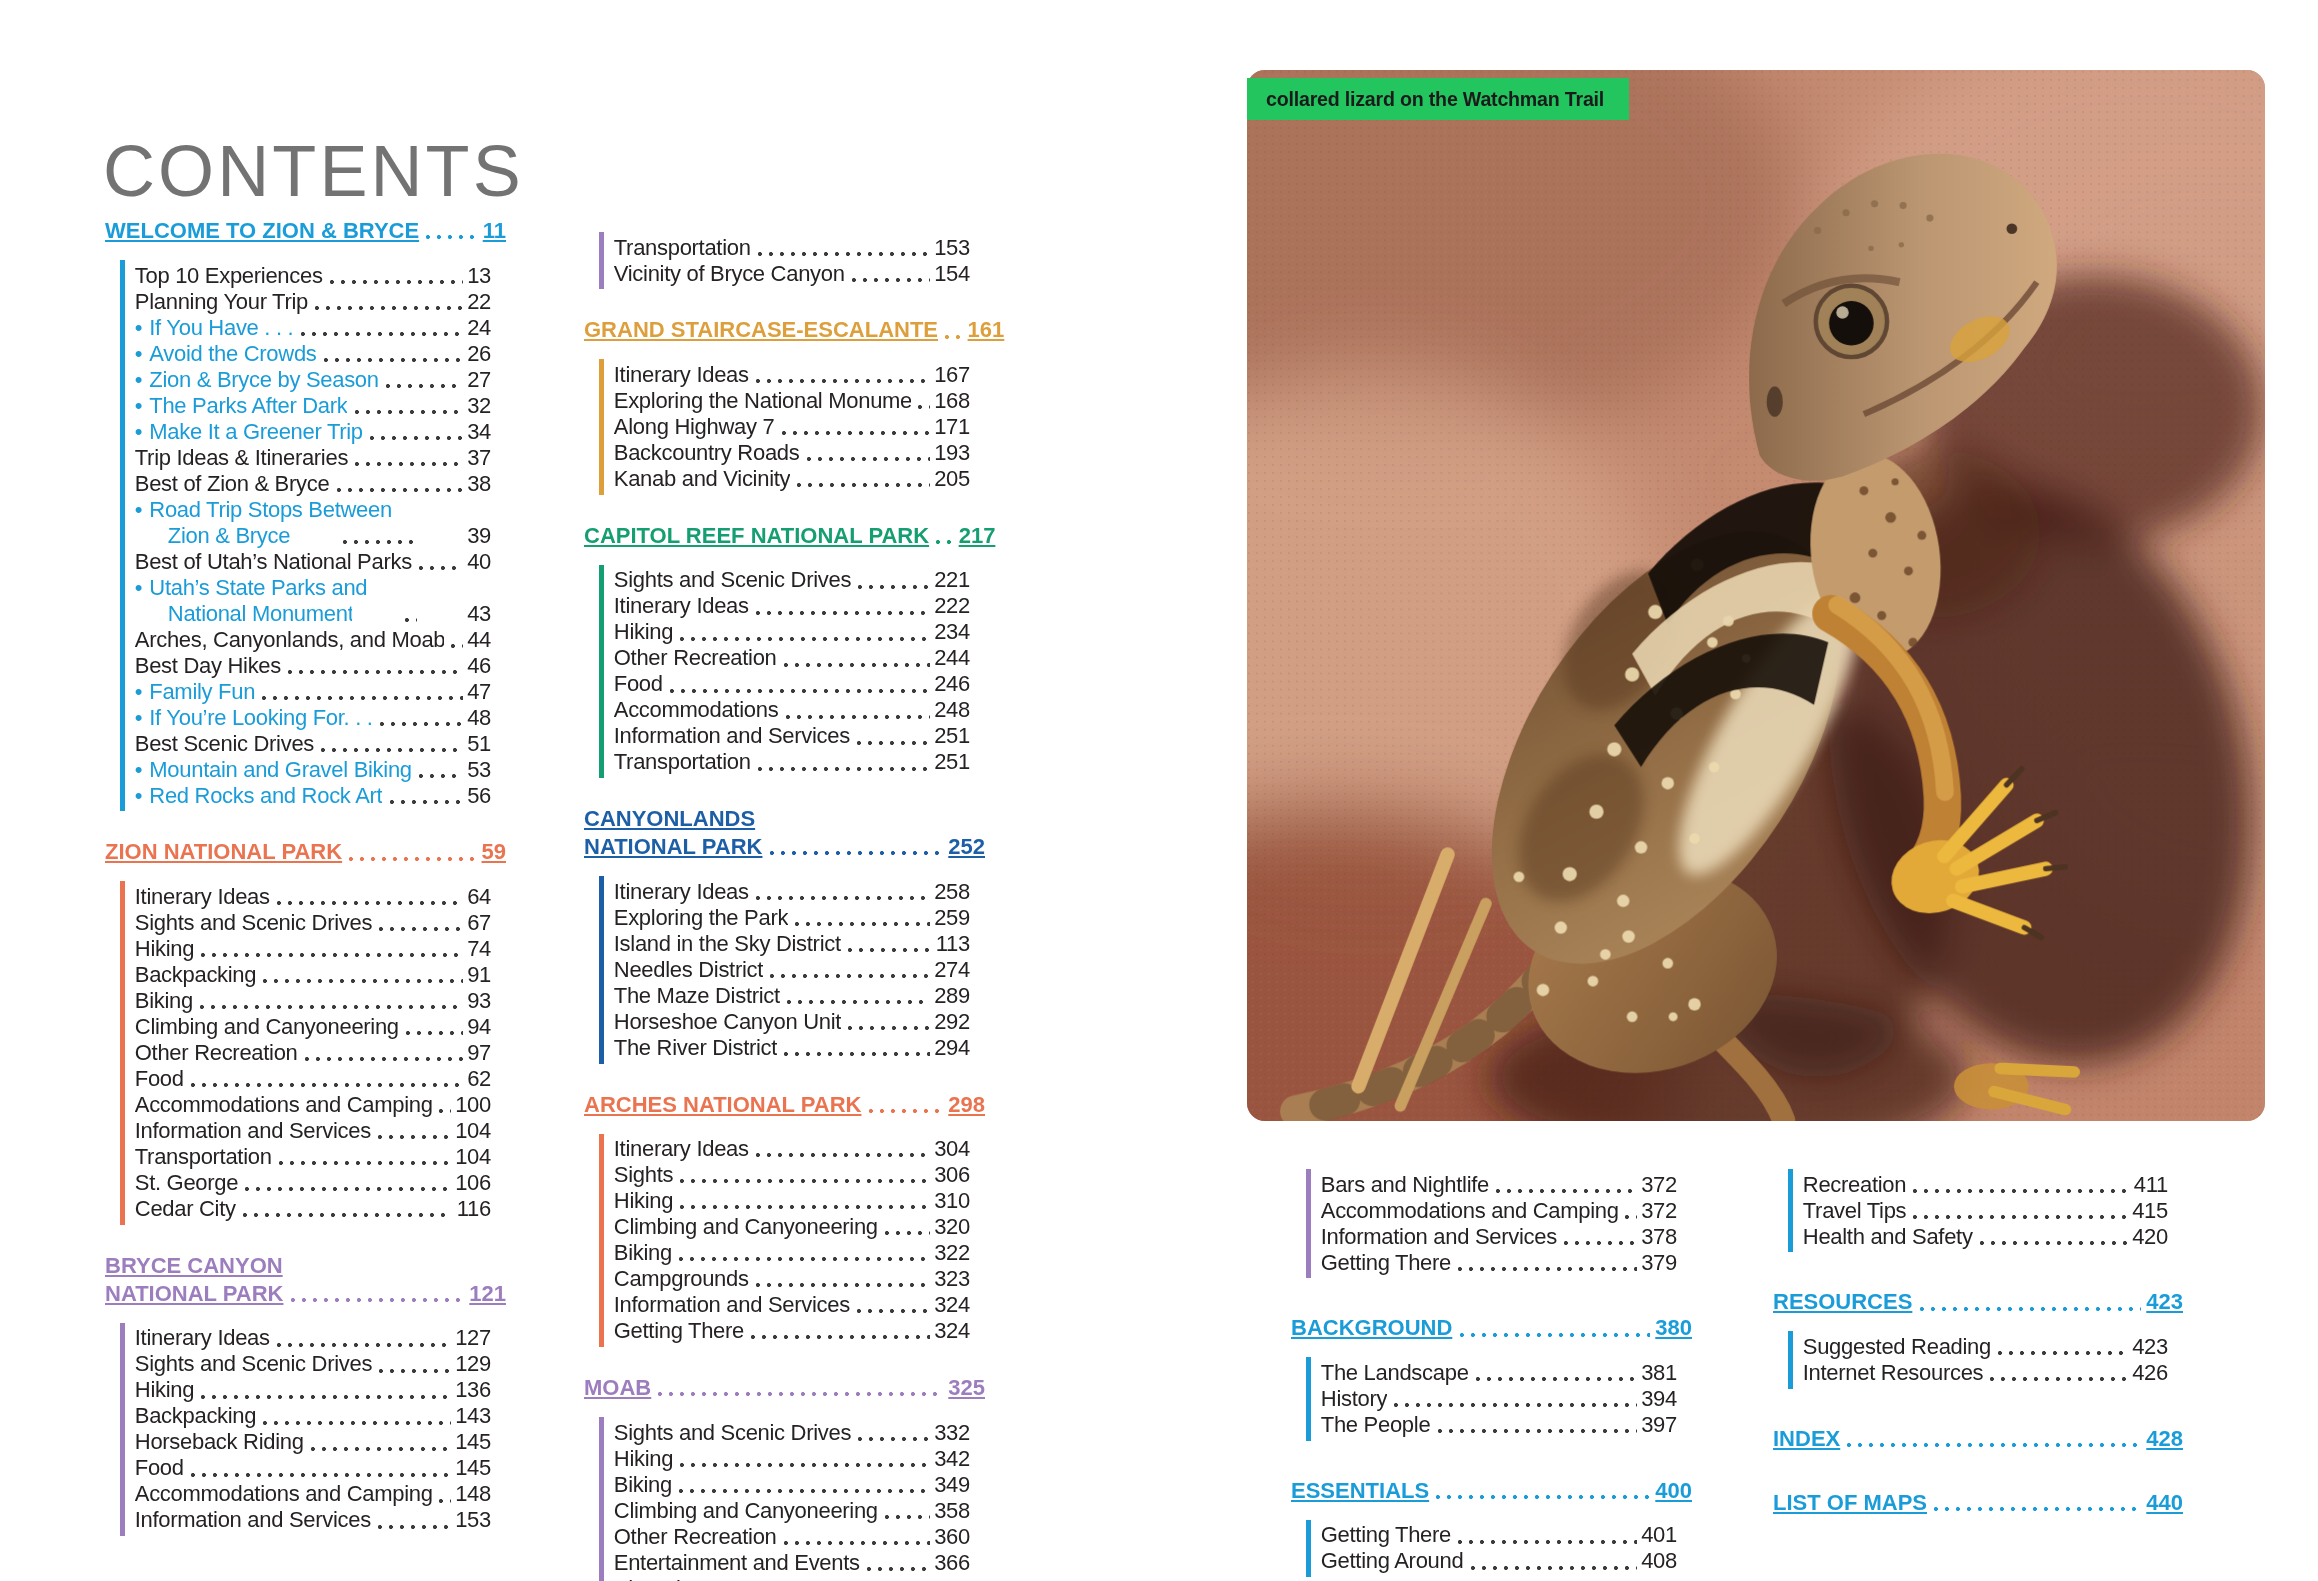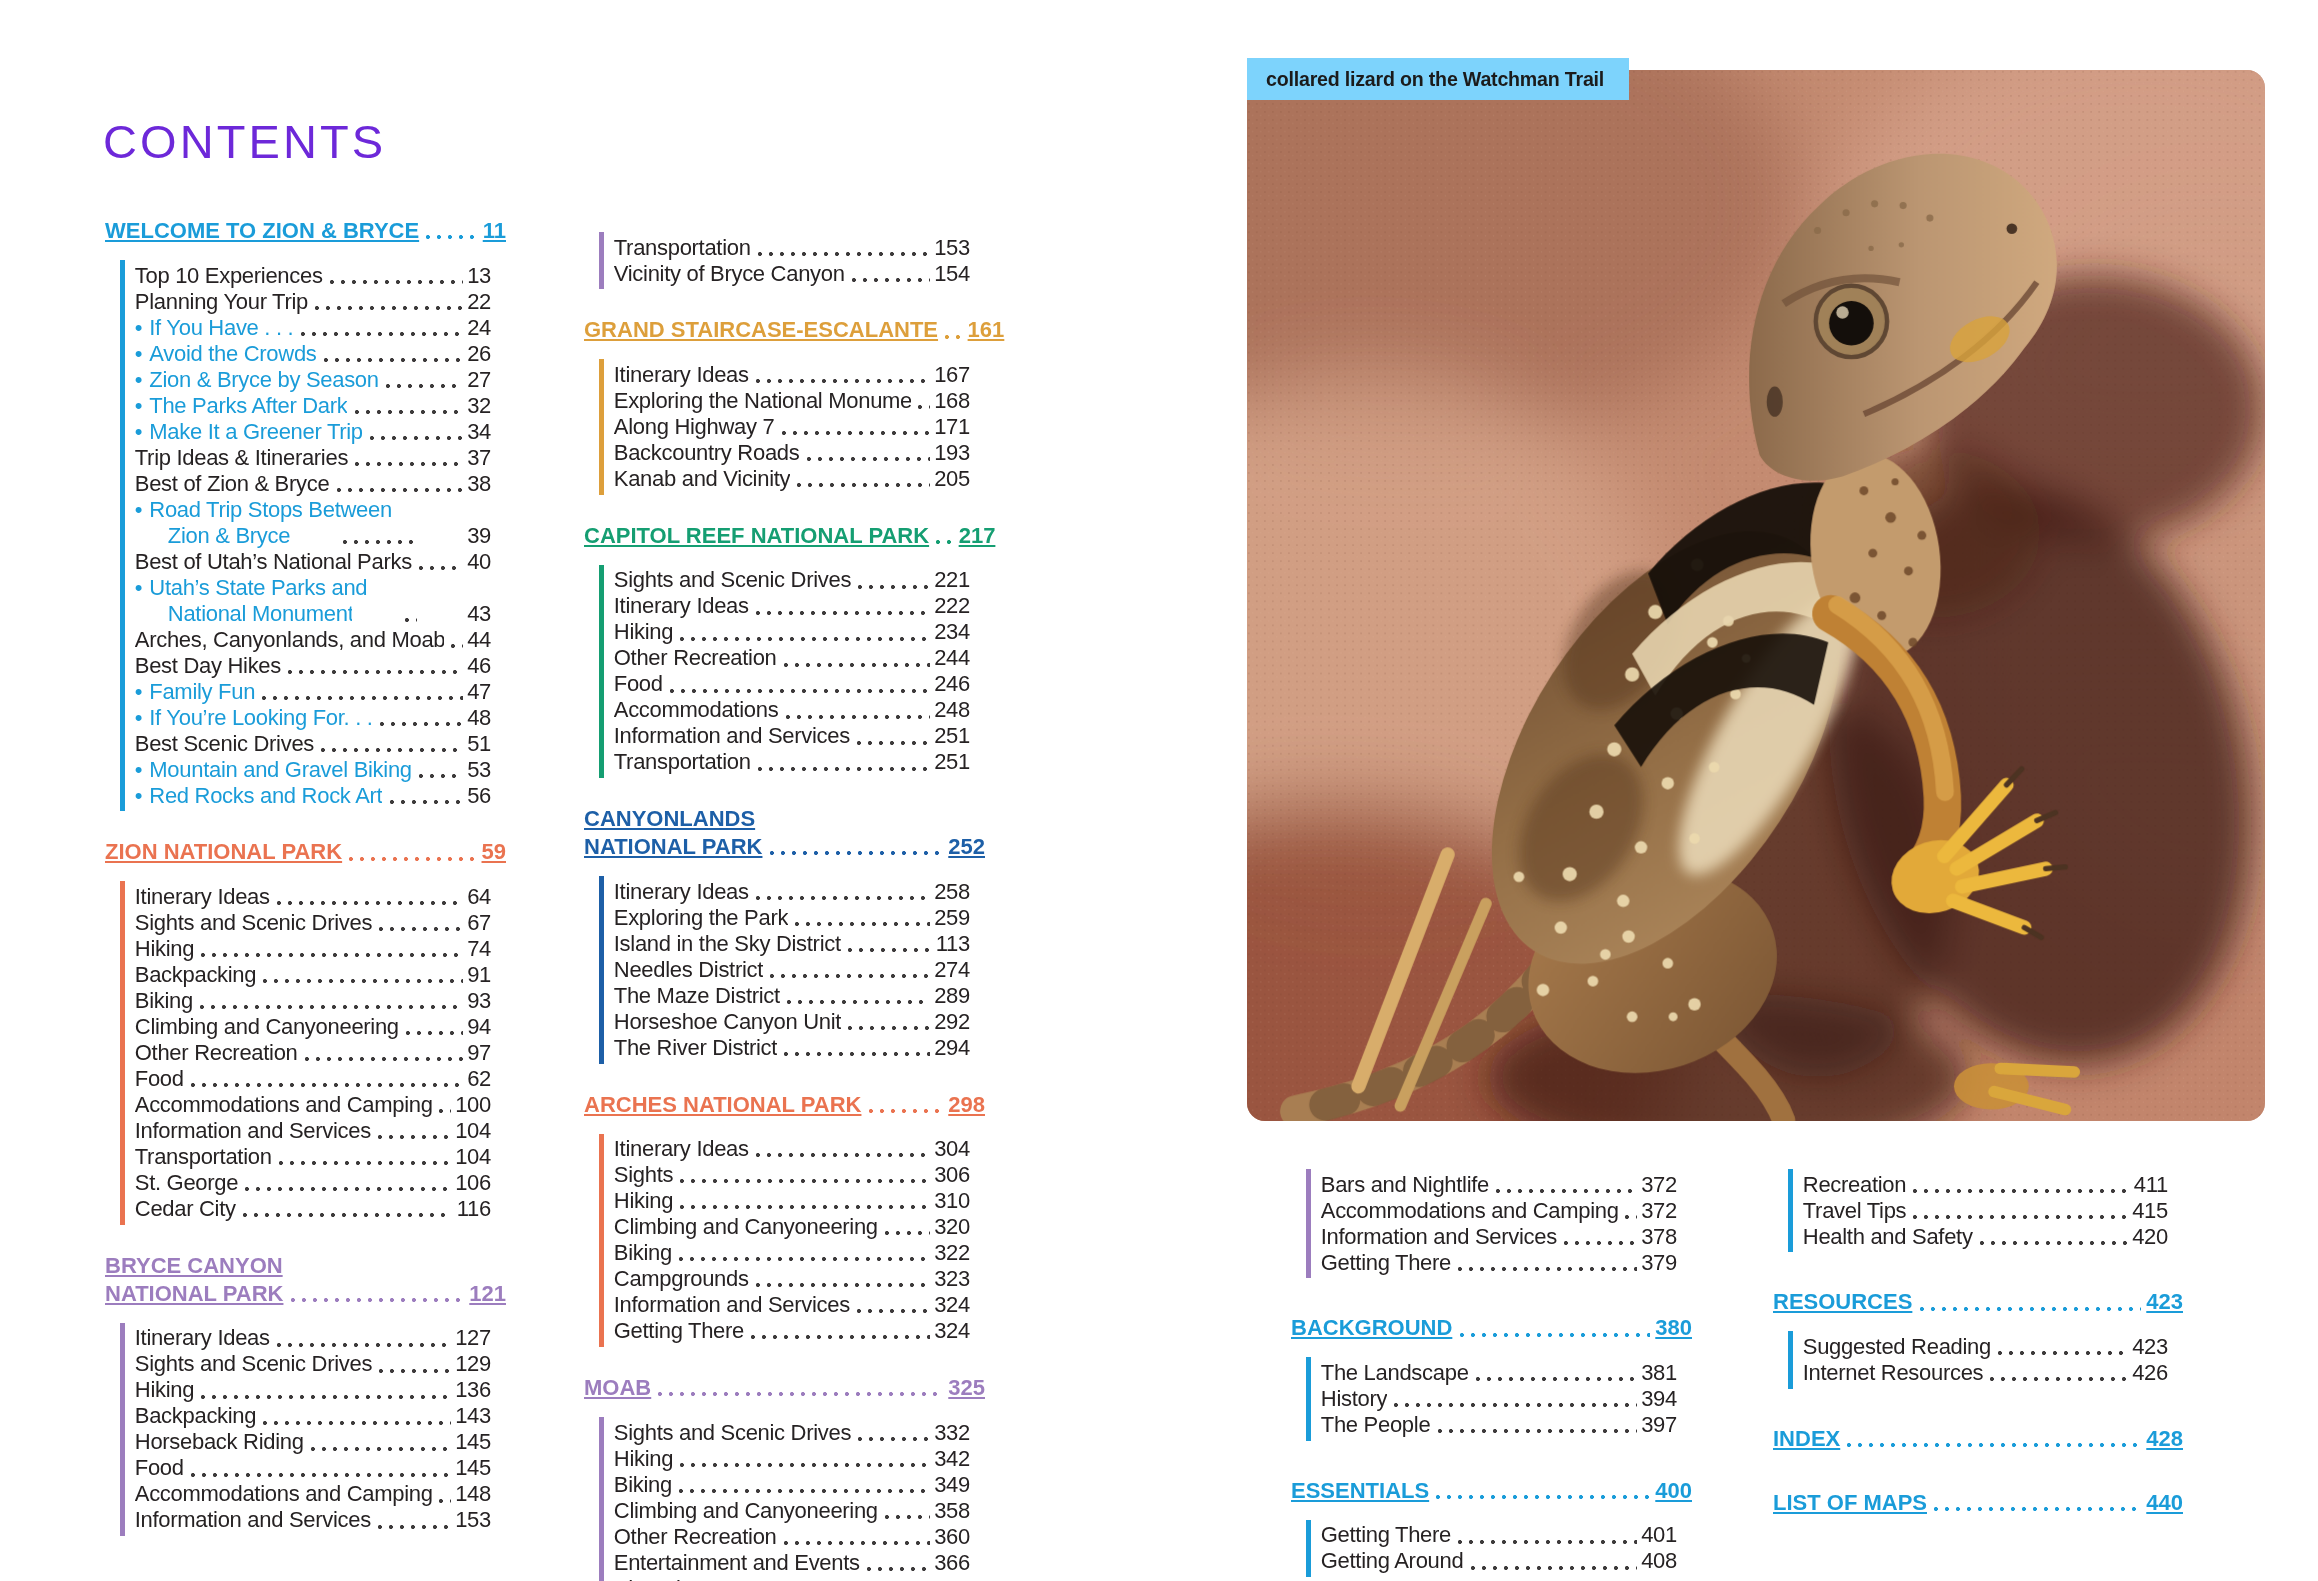--- a/index.html
+++ b/index.html
@@ -1,22 +1,22 @@
 <!DOCTYPE html>
 <html style="font-size:14.3px"><head>
 <meta charset="utf-8">
 <style>
   html,body{margin:0;padding:0;background:#e8e8e8;}
   .spread{
     position:relative;width:2319px;height:1581px;background:#ffffff;overflow:hidden;
     font-family:"Liberation Sans","DejaVu Sans",sans-serif;color:#262223;
   }
   .page-title{
-    position:absolute;left:103px;top:87px;font-size:47px;font-weight:400;
-    letter-spacing:3.1px;color:#6d28d9;line-height:1;
+    position:absolute;left:103px;top:87px;font-size:72px;font-weight:400;
+    letter-spacing:3.1px;color:#737373;line-height:1;
   }
   .col{position:absolute;}
   #col-1{left:105px;top:217px;width:401px;}
   #col-2{left:584px;top:217px;width:401px;}
   #col-3{left:1291px;top:1154px;width:401px;}
   #col-4{left:1773px;top:1154px;width:410px;}
   .toc-section{margin-bottom:27px;}
   #col-3 .toc-section,#col-4 .toc-section{margin-bottom:36px;}
   .sec-head{
     font-weight:700;font-size:22px;line-height:28px;color:var(--c);
@@ -45,21 +45,21 @@
     background-size:11px 6.2px;background-repeat:repeat-x;
   }
   .sec-head .leader{color:var(--c);margin-bottom:4.5px;min-width:18px;}
   
   .photo{
     position:absolute;left:1247px;top:70px;width:1018px;height:1051px;margin:0;
     border-radius:18px;overflow:hidden;
   }
   .photo svg{display:block;width:100%;height:100%;}
   .photo-caption{
-    position:absolute;left:1247px;top:58px;height:42px;z-index:2;background:#7dd3fc;
+    position:absolute;left:1247px;top:78px;height:42px;z-index:2;background:#22c55e;
     display:flex;align-items:center;padding:0 25px 0 19px;
     font-size:19.6px;font-weight:700;letter-spacing:-0.2px;color:#1b1b1b;white-space:nowrap;
   }
 </style>
 </head>
 <body>
 
 <div class="spread">
 
   <h1 class="page-title">CONTENTS</h1>

